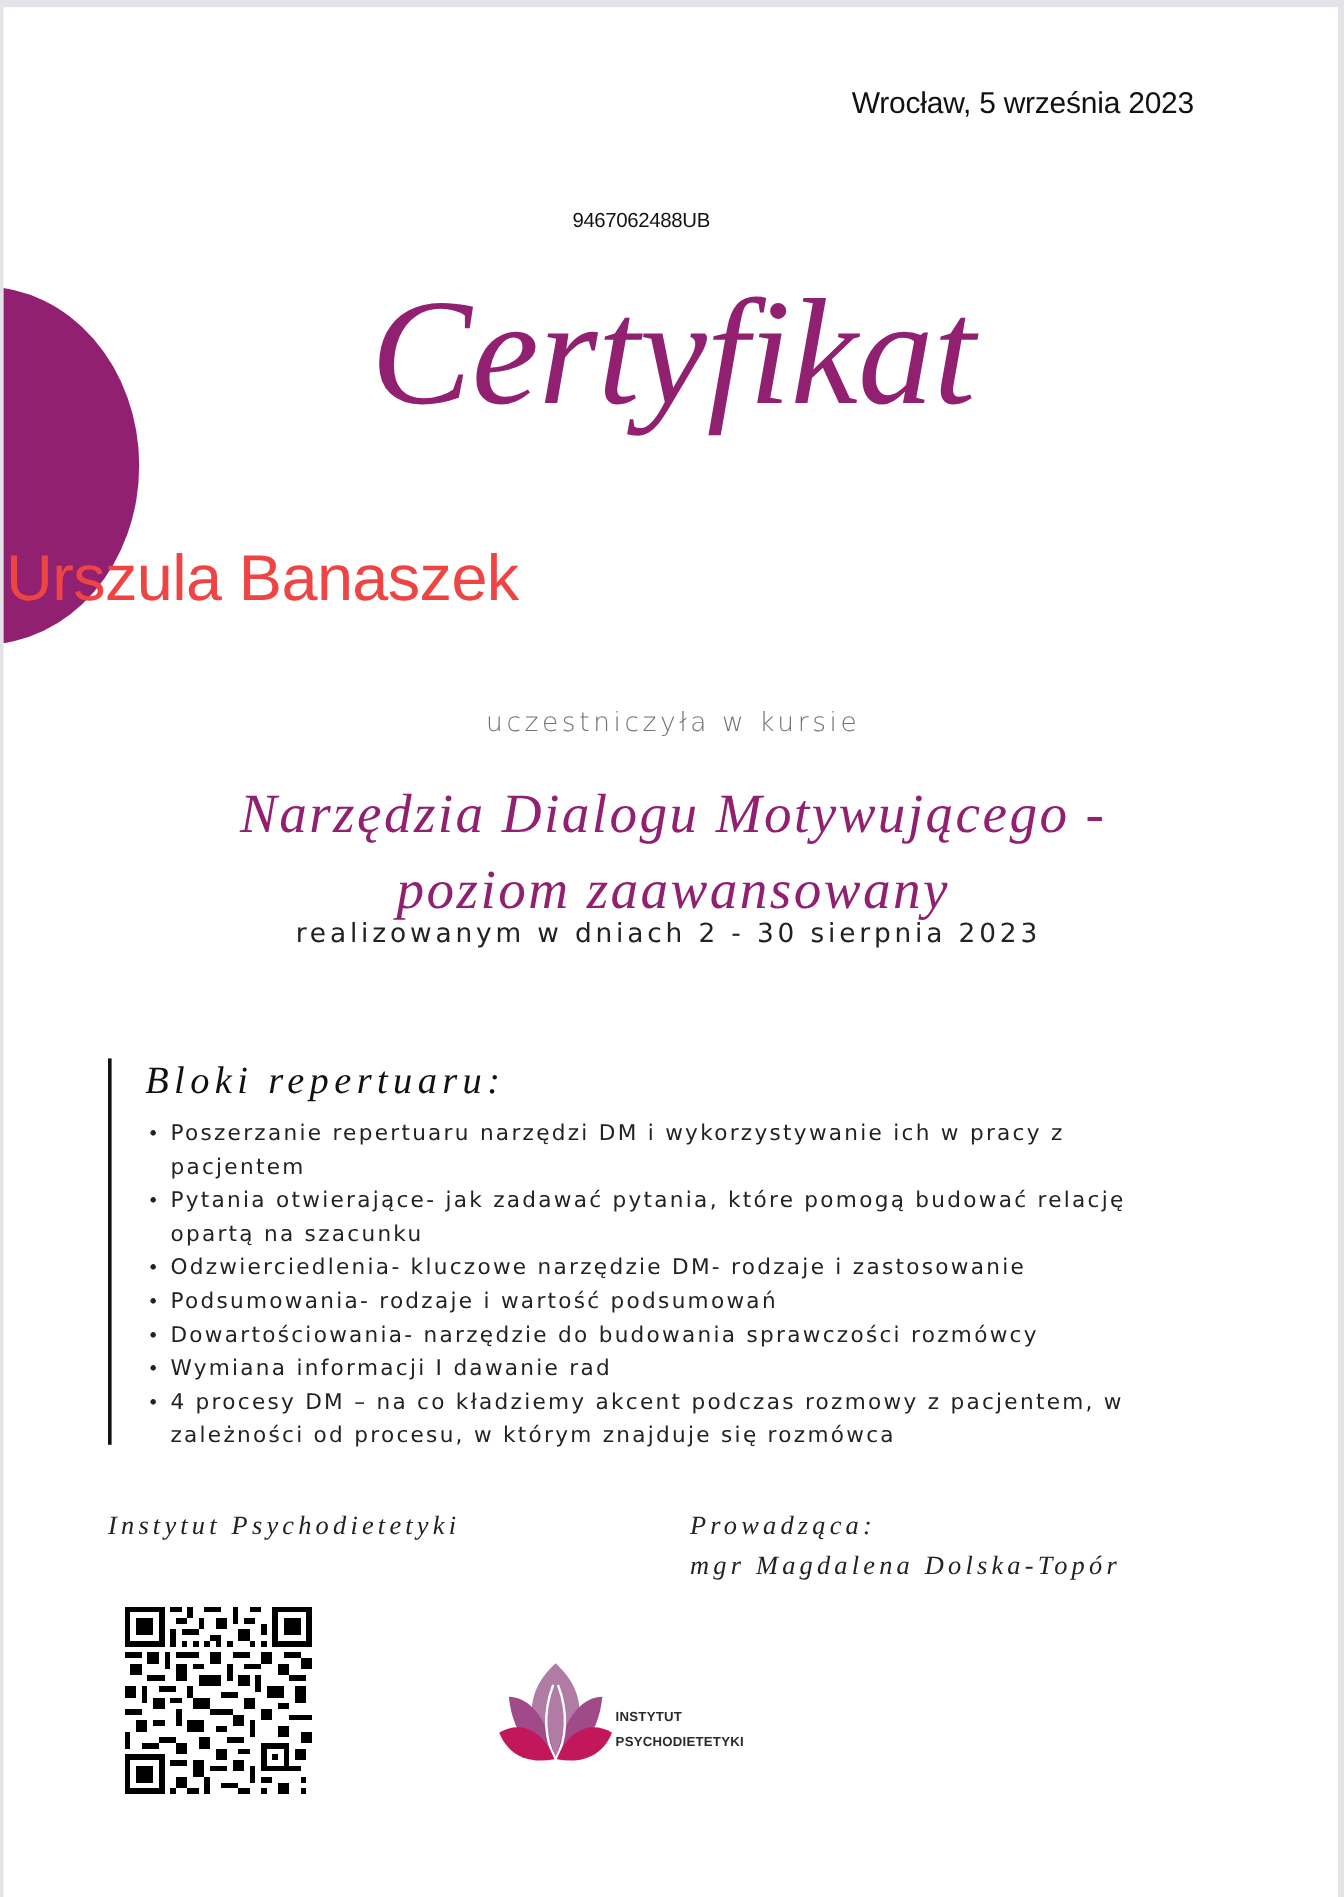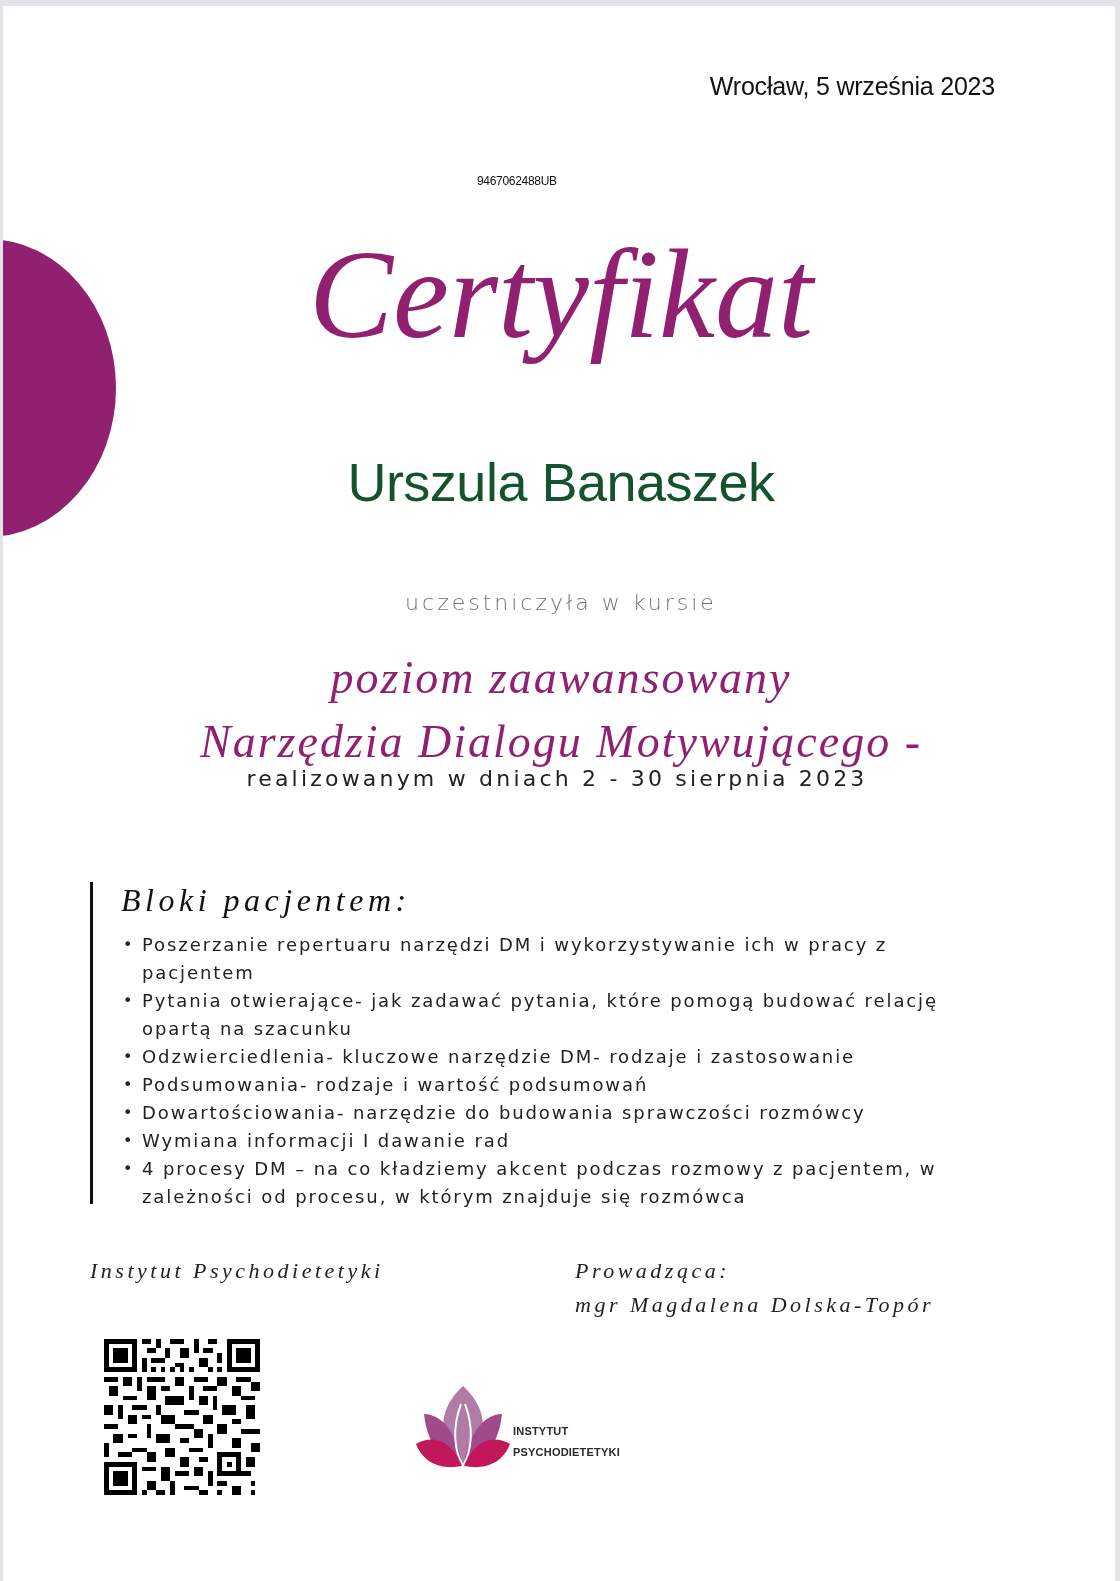--- a/index.html
+++ b/index.html
@@ -14,33 +14,33 @@
     }
     .circle {
       position: absolute; left: -145px; top: 233px; width: 258px; height: 298px;
       border-radius: 50%; background: #922071;
     }
     .date {
       position: absolute; right: 120px; top: 66px; font-size: 25px; color: #111;
       letter-spacing: -0.2px;
     }
     .cert-id {
-      position: absolute; left: 474px; top: 168px; font-size: 12px; color: #111;
+      position: absolute; left: 474px; top: 168px; font-size: 17px; color: #111;
       letter-spacing: -0.3px;
     }
     .title {
       position: absolute; left: 0; width: 1112px; top: 220px; text-align: center;
       padding-left: 0;
       font-family: "Liberation Serif", serif; font-style: italic;
       font-size: 126px; color: #922071; line-height: 1.1;
       transform: translateX(2px);
     }
     .name {
-      position: absolute; left: 0; width: 1112px; top: 445px; text-align: center;
-      font-size: 54px; color: #14532d; letter-spacing: -0.5px;
+      position: absolute; left: 0; width: 1112px; top: 445px; 
+      font-size: 54px; color: #ef4444; letter-spacing: -0.5px;
       transform: translateX(2px);
     }
     .intro {
       position: absolute; left: 0; width: 1112px; top: 584px; text-align: center;
       font-size: 22px; color: #737373; letter-spacing: 3px;
       font-family: "DejaVu Sans", sans-serif; font-weight: 300;
       transform: translateX(2px);
     }
     .course {
       position: absolute; left: 0; width: 1112px; top: 640px; text-align: center;
@@ -101,28 +101,28 @@
   <div class="circle"></div>
 
   <div class="date">Wrocław,  5 września 2023</div>
   <div class="cert-id">9467062488UB</div>
 
   <div class="title">Certyfikat</div>
   <div class="name">Urszula Banaszek</div>
   <div class="intro">uczestniczyła w kursie</div>
 
   <div class="course">
+    <div>Narzędzia Dialogu Motywującego -</div>
     <div>poziom zaawansowany</div>
-    <div>Narzędzia Dialogu Motywującego -</div>
   </div>
 
   <div class="dates">realizowanym w dniach 2 - 30 sierpnia 2023</div>
 
   <div class="blocks">
-    <div class="blocks-heading">Bloki pacjentem:</div>
+    <div class="blocks-heading">Bloki repertuaru:</div>
     <ul class="blocks-list">
       <li><span class="bullet">•</span><span>Poszerzanie repertuaru narzędzi DM i wykorzystywanie ich w pracy z pacjentem</span></li>
       <li><span class="bullet">•</span><span>Pytania otwierające- jak zadawać pytania, które pomogą budować relację opartą na szacunku</span></li>
       <li><span class="bullet">•</span><span>Odzwierciedlenia- kluczowe narzędzie DM- rodzaje i zastosowanie</span></li>
       <li><span class="bullet">•</span><span>Podsumowania- rodzaje i wartość podsumowań</span></li>
       <li><span class="bullet">•</span><span>Dowartościowania- narzędzie do budowania sprawczości rozmówcy</span></li>
       <li><span class="bullet">•</span><span>Wymiana informacji I dawanie rad</span></li>
       <li><span class="bullet">•</span><span>4 procesy DM – na co kładziemy akcent podczas rozmowy z pacjentem, w zależności od procesu, w którym znajduje się rozmówca</span></li>
     </ul>
   </div>

